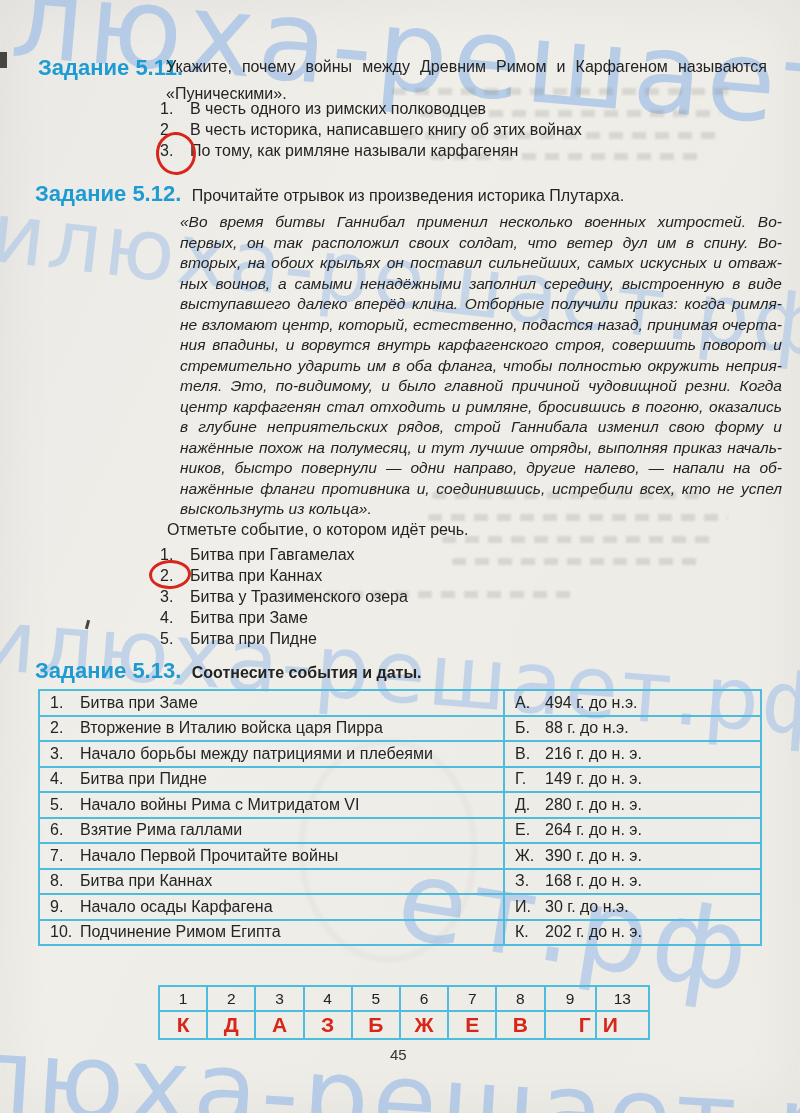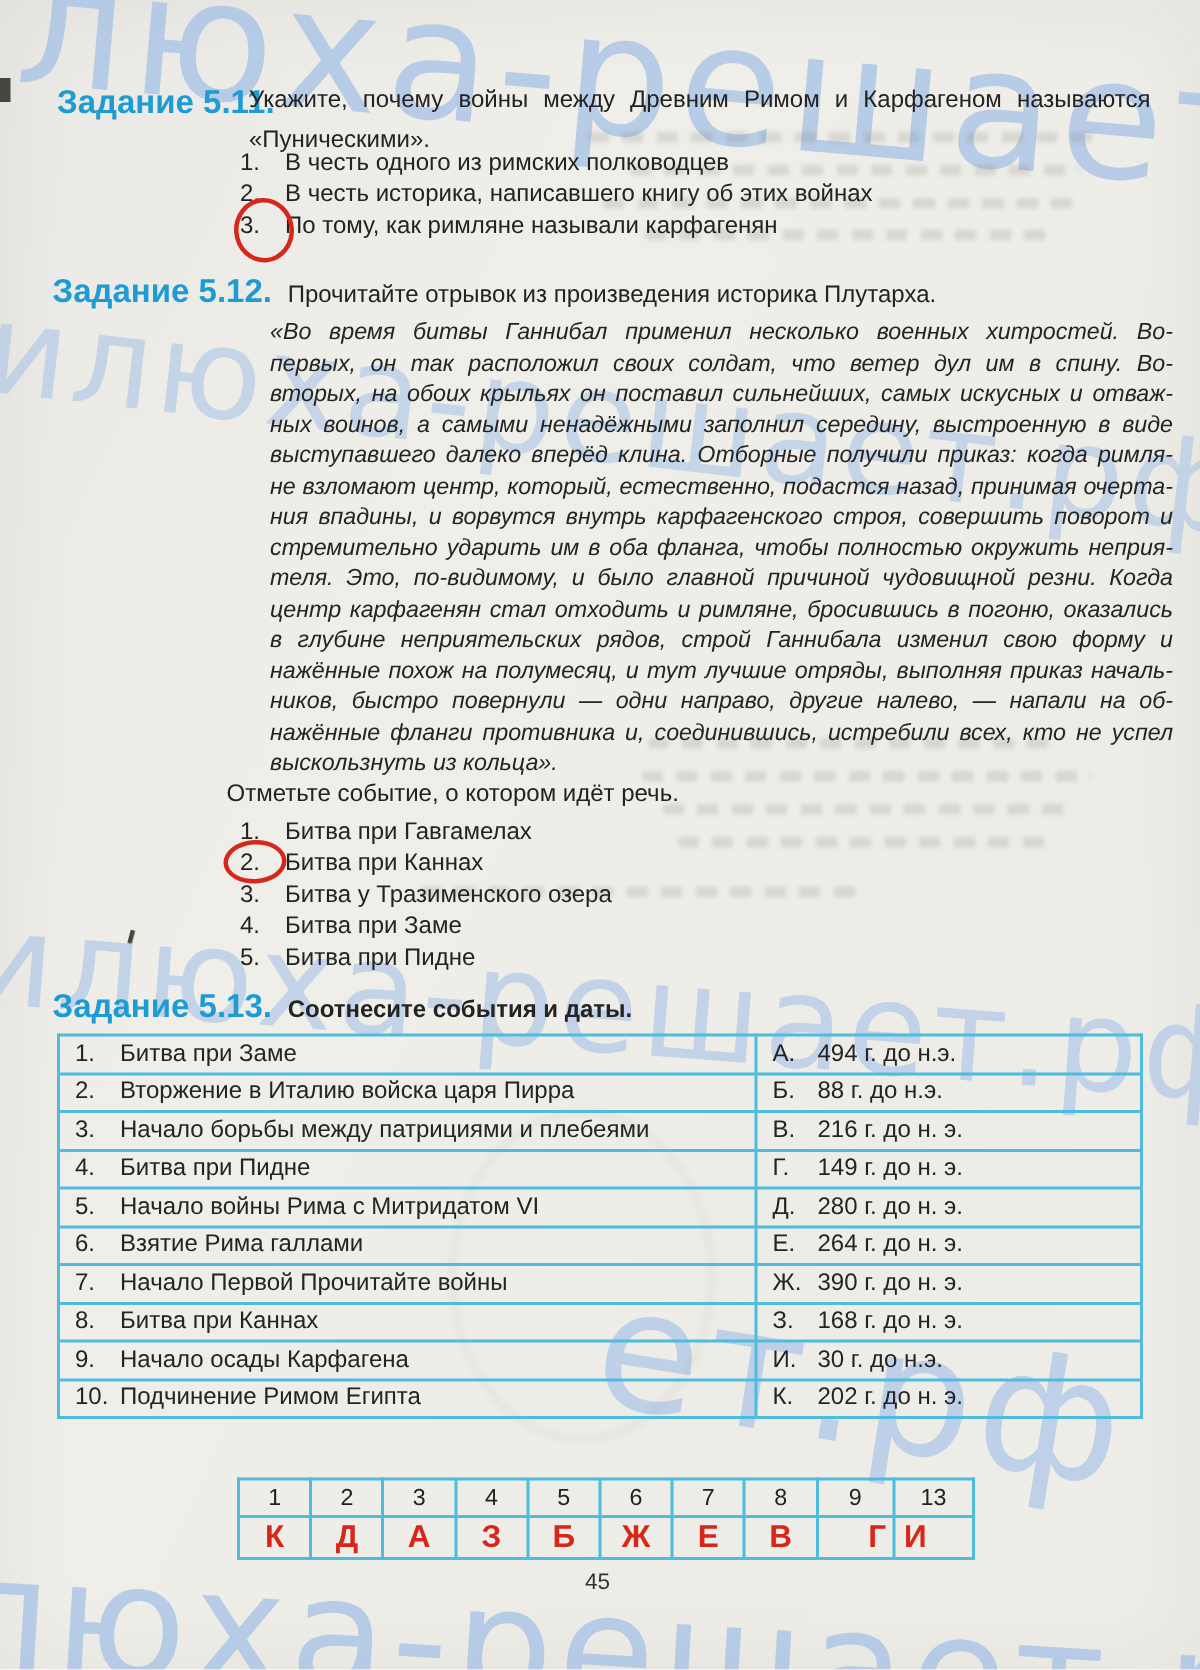--- a/index.html
+++ b/index.html
@@ -132,21 +132,21 @@
     <div class="jline">стремительно ударить им в оба фланга, чтобы полностью окружить неприя-</div>
     <div class="jline">теля. Это, по-видимому, и было главной причиной чудовищной резни. Когда</div>
     <div class="jline">центр карфагенян стал отходить и римляне, бросившись в погоню, оказались</div>
     <div class="jline">в глубине неприятельских рядов, строй Ганнибала изменил свою форму и</div>
     <div class="jline">нажённые похож на полумесяц, и тут лучшие отряды, выполняя приказ началь-</div>
     <div class="jline">ников, быстро повернули — одни направо, другие налево, — напали на об-</div>
     <div class="jline">нажённые фланги противника и, соединившись, истребили всех, кто не успел</div>
     <div class="jline last">выскользнуть из кольца».</div>
   </div>
 
-  <div class="abs z intro-text" style="left:151px;top:521px;">Отметьте событие, о котором идёт речь.</div>
+  <div class="abs z intro-text" style="left:167px;top:521px;">Отметьте событие, о котором идёт речь.</div>
 
   <div class="abs z" style="left:160px;top:546px;width:600px;">
     <div class="opt-row">
       <span class="opt-num">1.</span>
       <span class="opt-text">Битва при Гавгамелах</span>
     </div>
     <div class="opt-row">
       <span class="opt-num">2.</span>
       <span class="opt-text">Битва при Каннах</span>
     </div>

